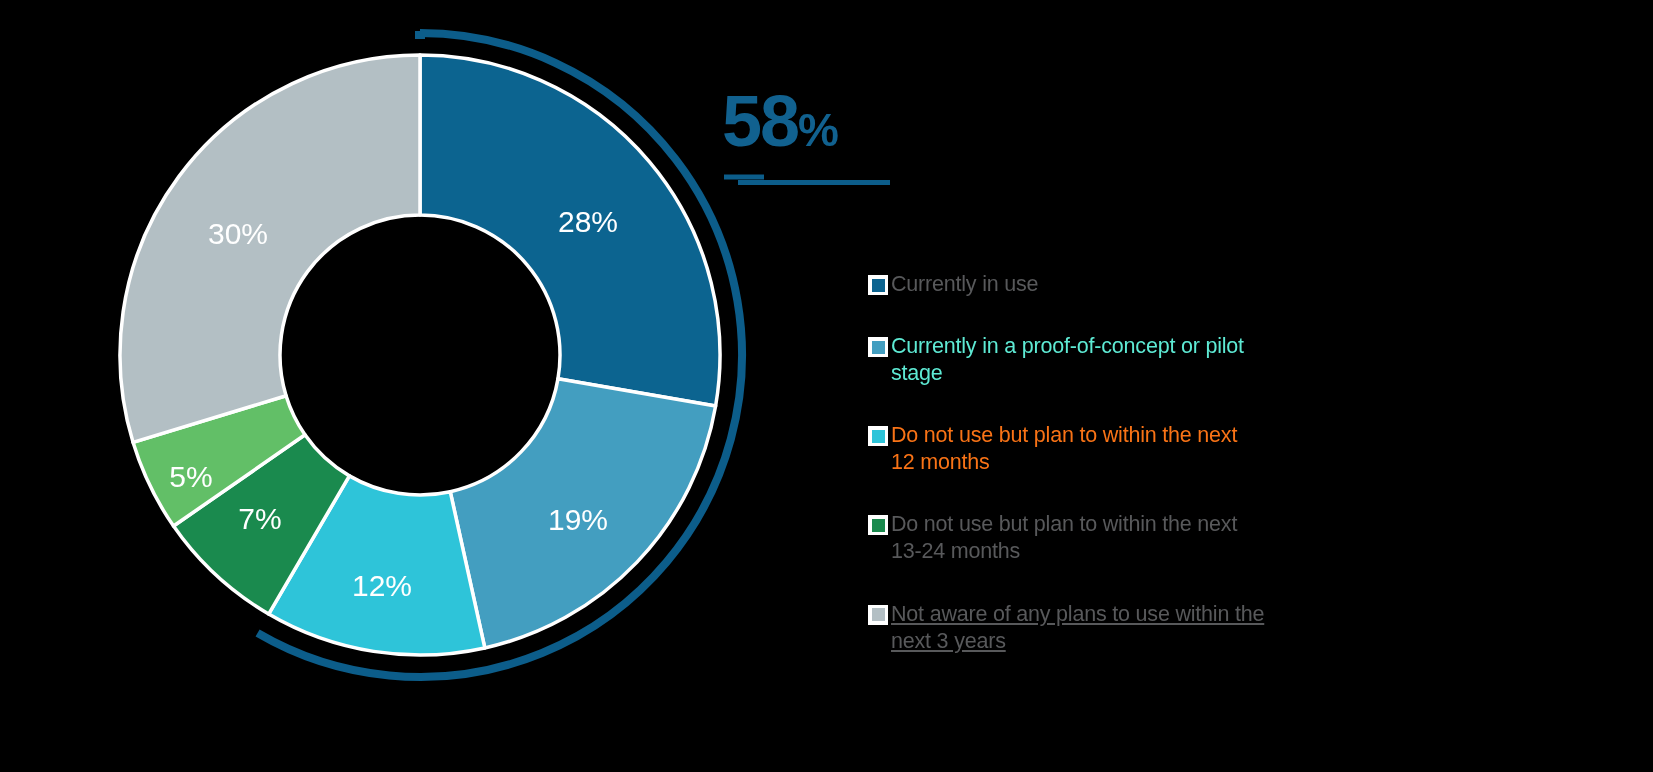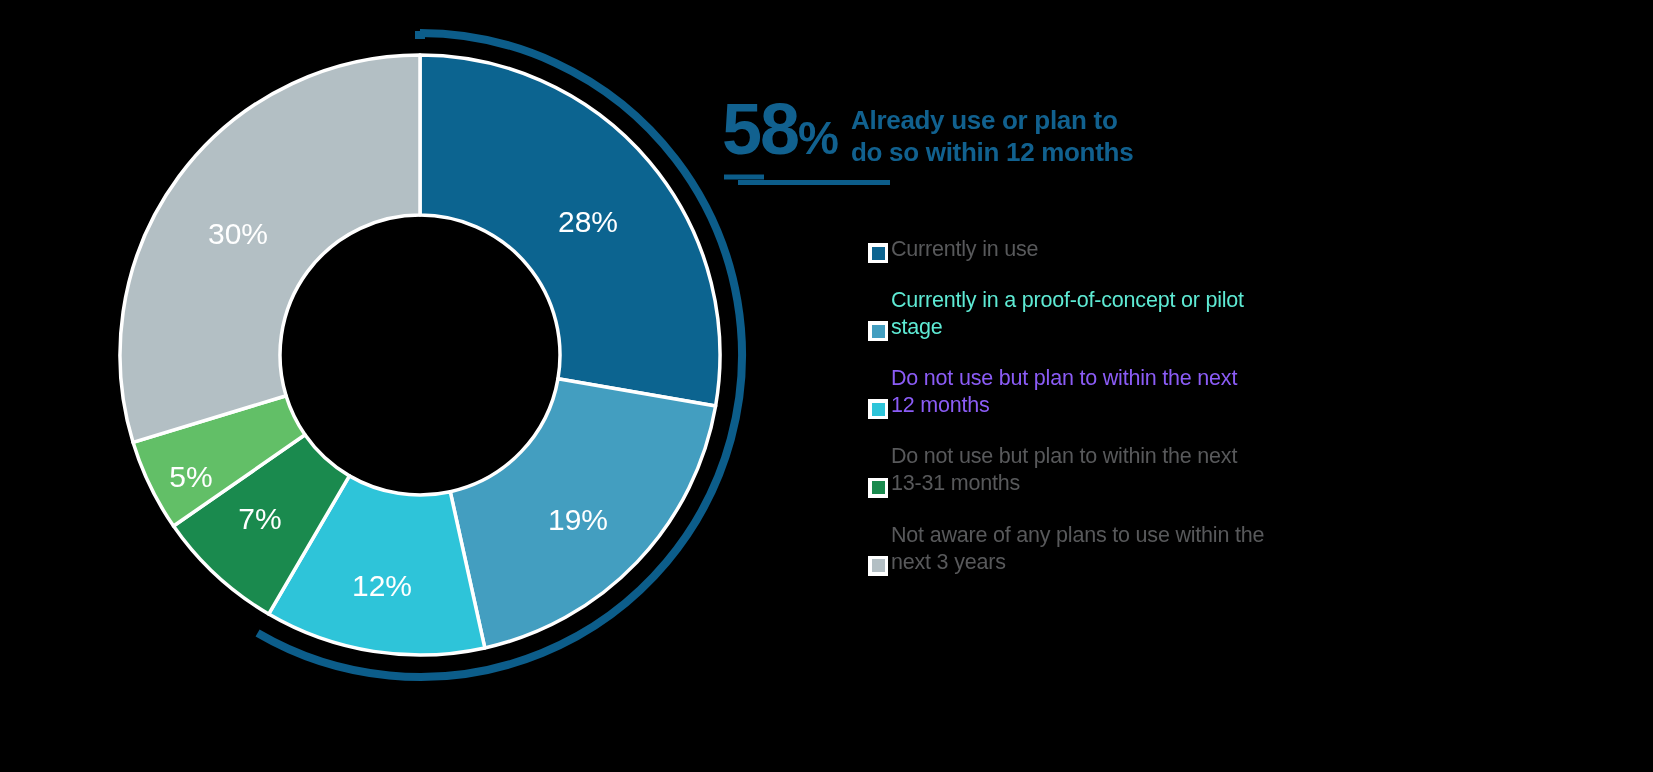--- a/index.html
+++ b/index.html
@@ -13,39 +13,39 @@
 
   
   .donut-wrap { position:absolute; left:0; top:0; width:860px; height:772px; }
   .donut-svg { position:absolute; left:0; top:0; }
   .slice-label {
     fill:#ffffff; font-family:"Liberation Sans", sans-serif;
     font-size:30px; text-anchor:middle; dominant-baseline:middle;
   }
 
   
-  .callout { position:absolute; left:722px; top:96px; width:620px; height:100px; }
+  .callout { position:absolute; left:722px; top:88px; width:620px; height:100px; }
   .callout-row { display:flex; align-items:flex-start; }
   .callout-big {
     color:#11618f; font-size:72px; font-weight:bold; line-height:0.92;
     letter-spacing:-2px; font-family:"Liberation Sans", sans-serif;
   }
   .callout-pct { font-size:46px; font-weight:bold; line-height:1; }
   .callout-text {
     color:#11618f; font-size:26px; font-weight:bold; line-height:1.24;
     margin-left:14px; margin-top:8px; letter-spacing:-0.3px;
   }
   .callout-rule {
     position:absolute; left:738px; top:180px; width:152px; height:5px;
     background:#0c5d8a;
   }
 
   
   .legend { position:absolute; left:868px; top:236px; width:420px; }
-  .legend-item { display:flex; align-items:flex-end; margin-bottom:24px; }
+  .legend-item { display:flex; align-items:flex-start; margin-bottom:24px;margin-top:35px; }
   .swatch-box {
     width:20px; height:20px; background:#ffffff; flex:0 0 20px;
     display:flex; align-items:center; justify-content:center;
     margin-top:4px;
   }
   .swatch-inner { width:13px; height:13px; }
   .legend-label {
     color:#58595b; font-size:21.5px; line-height:1.26;
     margin-left:3px; letter-spacing:-0.2px; max-width:375px;
   }
@@ -83,24 +83,20 @@
           <text x="260" y="521" class="slice-label">7%</text>
           <text x="191" y="479" class="slice-label">5%</text>
           <text x="238" y="236" class="slice-label">30%</text>
         </g>
     </svg>
   </div>
 
   <div class="callout">
     <div class="callout-row">
       <div class="callout-big"><span>58</span><span class="callout-pct">%</span></div>
-      <div class="callout-text">
-        <div>Already use or plan to</div>
-        <div>do so within 12 months</div>
-      </div>
     </div>
   </div>
   <div class="callout-rule"></div>
 
   <div class="legend" id="legend">
       <div class="legend-item">
         <span class="swatch-box">
           <span class="swatch-inner" style="background: rgb(12, 100, 144);"></span>
         </span>
         <span class="legend-label" style="color: rgb(88, 89, 91);">Currently in use</span>
@@ -108,29 +104,29 @@
       <div class="legend-item">
         <span class="swatch-box">
           <span class="swatch-inner" style="background: rgb(67, 158, 192);"></span>
         </span>
         <span class="legend-label" style="color: #5eead4;">Currently in a proof-of-concept or pilot stage</span>
       </div>
       <div class="legend-item">
         <span class="swatch-box">
           <span class="swatch-inner" style="background: rgb(46, 196, 217);"></span>
         </span>
-        <span class="legend-label" style="color: #8b5cf6;">Do not use but plan to within the next 12 months</span>
+        <span class="legend-label" style="color: #f97316;">Do not use but plan to within the next 12 months</span>
       </div>
       <div class="legend-item">
         <span class="swatch-box">
           <span class="swatch-inner" style="background: rgb(26, 138, 78);"></span>
         </span>
-        <span class="legend-label" style="color: rgb(88, 89, 91);">Do not use but plan to within the next 13-31 months</span>
+        <span class="legend-label" style="color: rgb(88, 89, 91);">Do not use but plan to within the next 13-24 months</span>
       </div>
       <div class="legend-item">
         <span class="swatch-box">
           <span class="swatch-inner" style="background: rgb(179, 191, 196);"></span>
         </span>
-        <span class="legend-label" style="color: rgb(88, 89, 91);">Not aware of any plans to use within the next 3 years</span>
+        <span class="legend-label" style="color: rgb(88, 89, 91); text-decoration: underline;">Not aware of any plans to use within the next 3 years</span>
       </div>
     </div>
 
 </div>
 
 </body></html>

